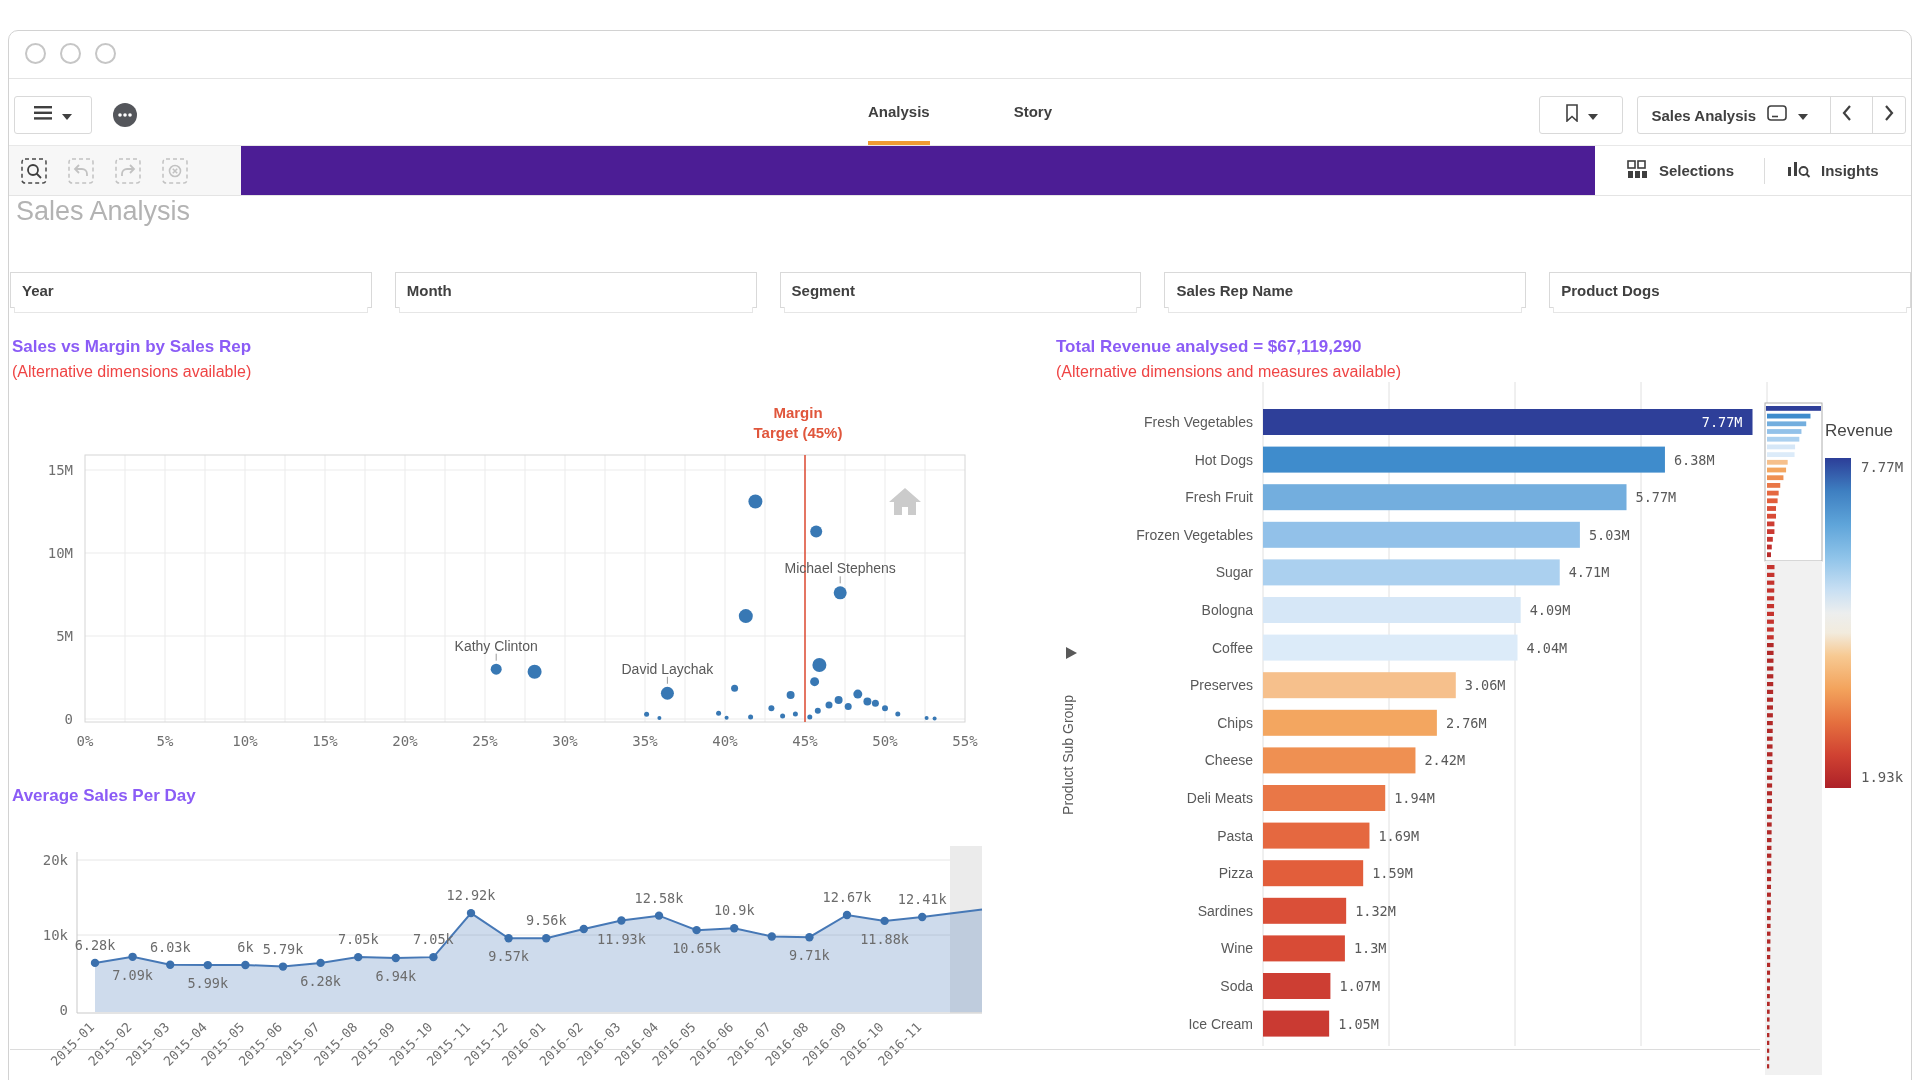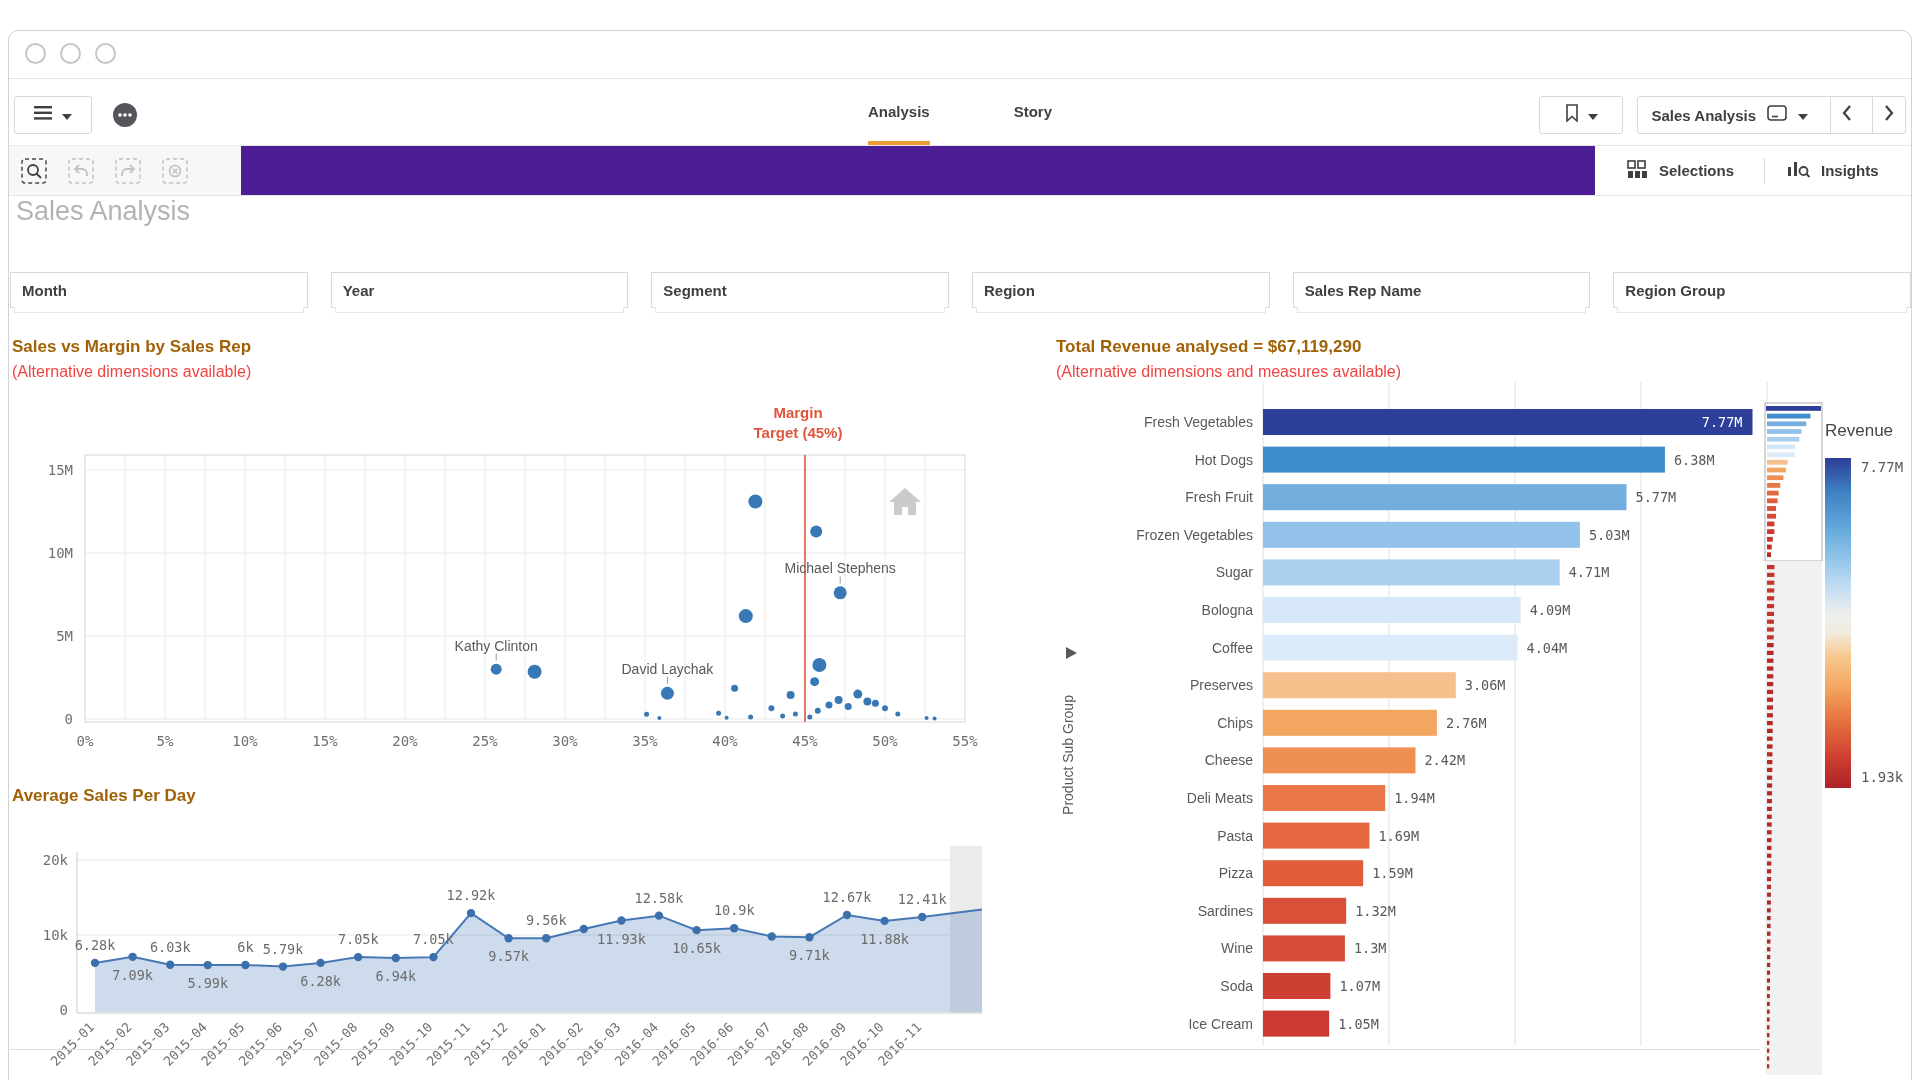--- a/index.html
+++ b/index.html
@@ -36,21 +36,21 @@
   .sel-btn,.ins-btn{display:flex;gap:10px;font-weight:bold;font-size:15px;align-items:center;cursor:pointer}
   .sel-btn{margin-left:32px}
   .vdiv{width:1px;height:26px;background:#dcdcdc;margin:0 22px 0 30px}
   .page-title{position:absolute;left:16px;top:196px;margin:0;font-size:27px;font-weight:400;color:#b3b3b3}
   .filters{position:absolute;left:10px;right:9px;top:272px;display:flex;gap:23px}
   .filter-box{flex:1;height:36px;background:#fff;border:1px solid #d9d9d9;position:relative;display:flex;
               align-items:center;padding-left:11px;font-weight:bold;font-size:15px;color:#404040;
               box-sizing:border-box;cursor:pointer}
   .filter-box::after{content:"";position:absolute;left:3px;right:3px;top:100%;height:5px;background:#fff;
               border:1px solid #e6e6e6;border-top:none}
-  .chart-title{position:absolute;font-size:17px;font-weight:bold;color:#a16207}
+  .chart-title{position:absolute;font-size:17px;font-weight:bold;color:#8b5cf6}
   .chart-sub{position:absolute;font-size:16px;color:#ef4444}
   svg.chart{position:absolute}
   .tick{font:14px "DejaVu Sans Mono",monospace;fill:#6f6f6f}
   .tick-sm{font:13px "DejaVu Sans Mono",monospace;fill:#6f6f6f}
   .dlabel{font:13.5px "DejaVu Sans Mono",monospace;fill:#6c6c6c}
   .plabel{font:14px "Liberation Sans",sans-serif;fill:#595959}
   .cat{font:14px "Liberation Sans",sans-serif;fill:#595959}
   .val{font:13.5px "DejaVu Sans Mono",monospace;fill:#595959}
   .val-in{font:13.5px "DejaVu Sans Mono",monospace;fill:#ffffff}
   .ann{font:600 15px "Liberation Sans",sans-serif;fill:#e0563c}
@@ -174,26 +174,25 @@
             <path d="M19.5 15 L22.5 18" stroke="#3f3f3f" stroke-width="1.8"></path>
           </svg></span>
       <span>Insights</span>
     </div>
   </div>
 </div>
 
 <h1 class="page-title">Sales Analysis</h1>
 
 <div class="filters">
+  <div class="filter-box">Year</div>
   <div class="filter-box">Month</div>
-  <div class="filter-box">Year</div>
   <div class="filter-box">Segment</div>
-  <div class="filter-box">Region</div>
   <div class="filter-box">Sales Rep Name</div>
-  <div class="filter-box">Region Group</div>
+  <div class="filter-box">Product Dogs</div>
 </div>
 
 <div class="chart-title" style="left:12px;top:337px">Sales vs Margin by Sales Rep</div>
 <div class="chart-sub" style="left:12px;top:363px">(Alternative dimensions available)</div>
 <div class="chart-title" style="left:1056px;top:337px">Total Revenue analysed = $67,119,290</div>
 <div class="chart-sub" style="left:1056px;top:363px">(Alternative dimensions and measures available)</div>
 <div class="chart-title" style="left:12px;top:786px">Average Sales Per Day</div>
 
 <svg id="scatter-svg" class="chart" style="left:0;top:330px" width="1000" height="435">
     <line x1="125" y1="125" x2="125" y2="392" stroke="#ebebeb"></line>

